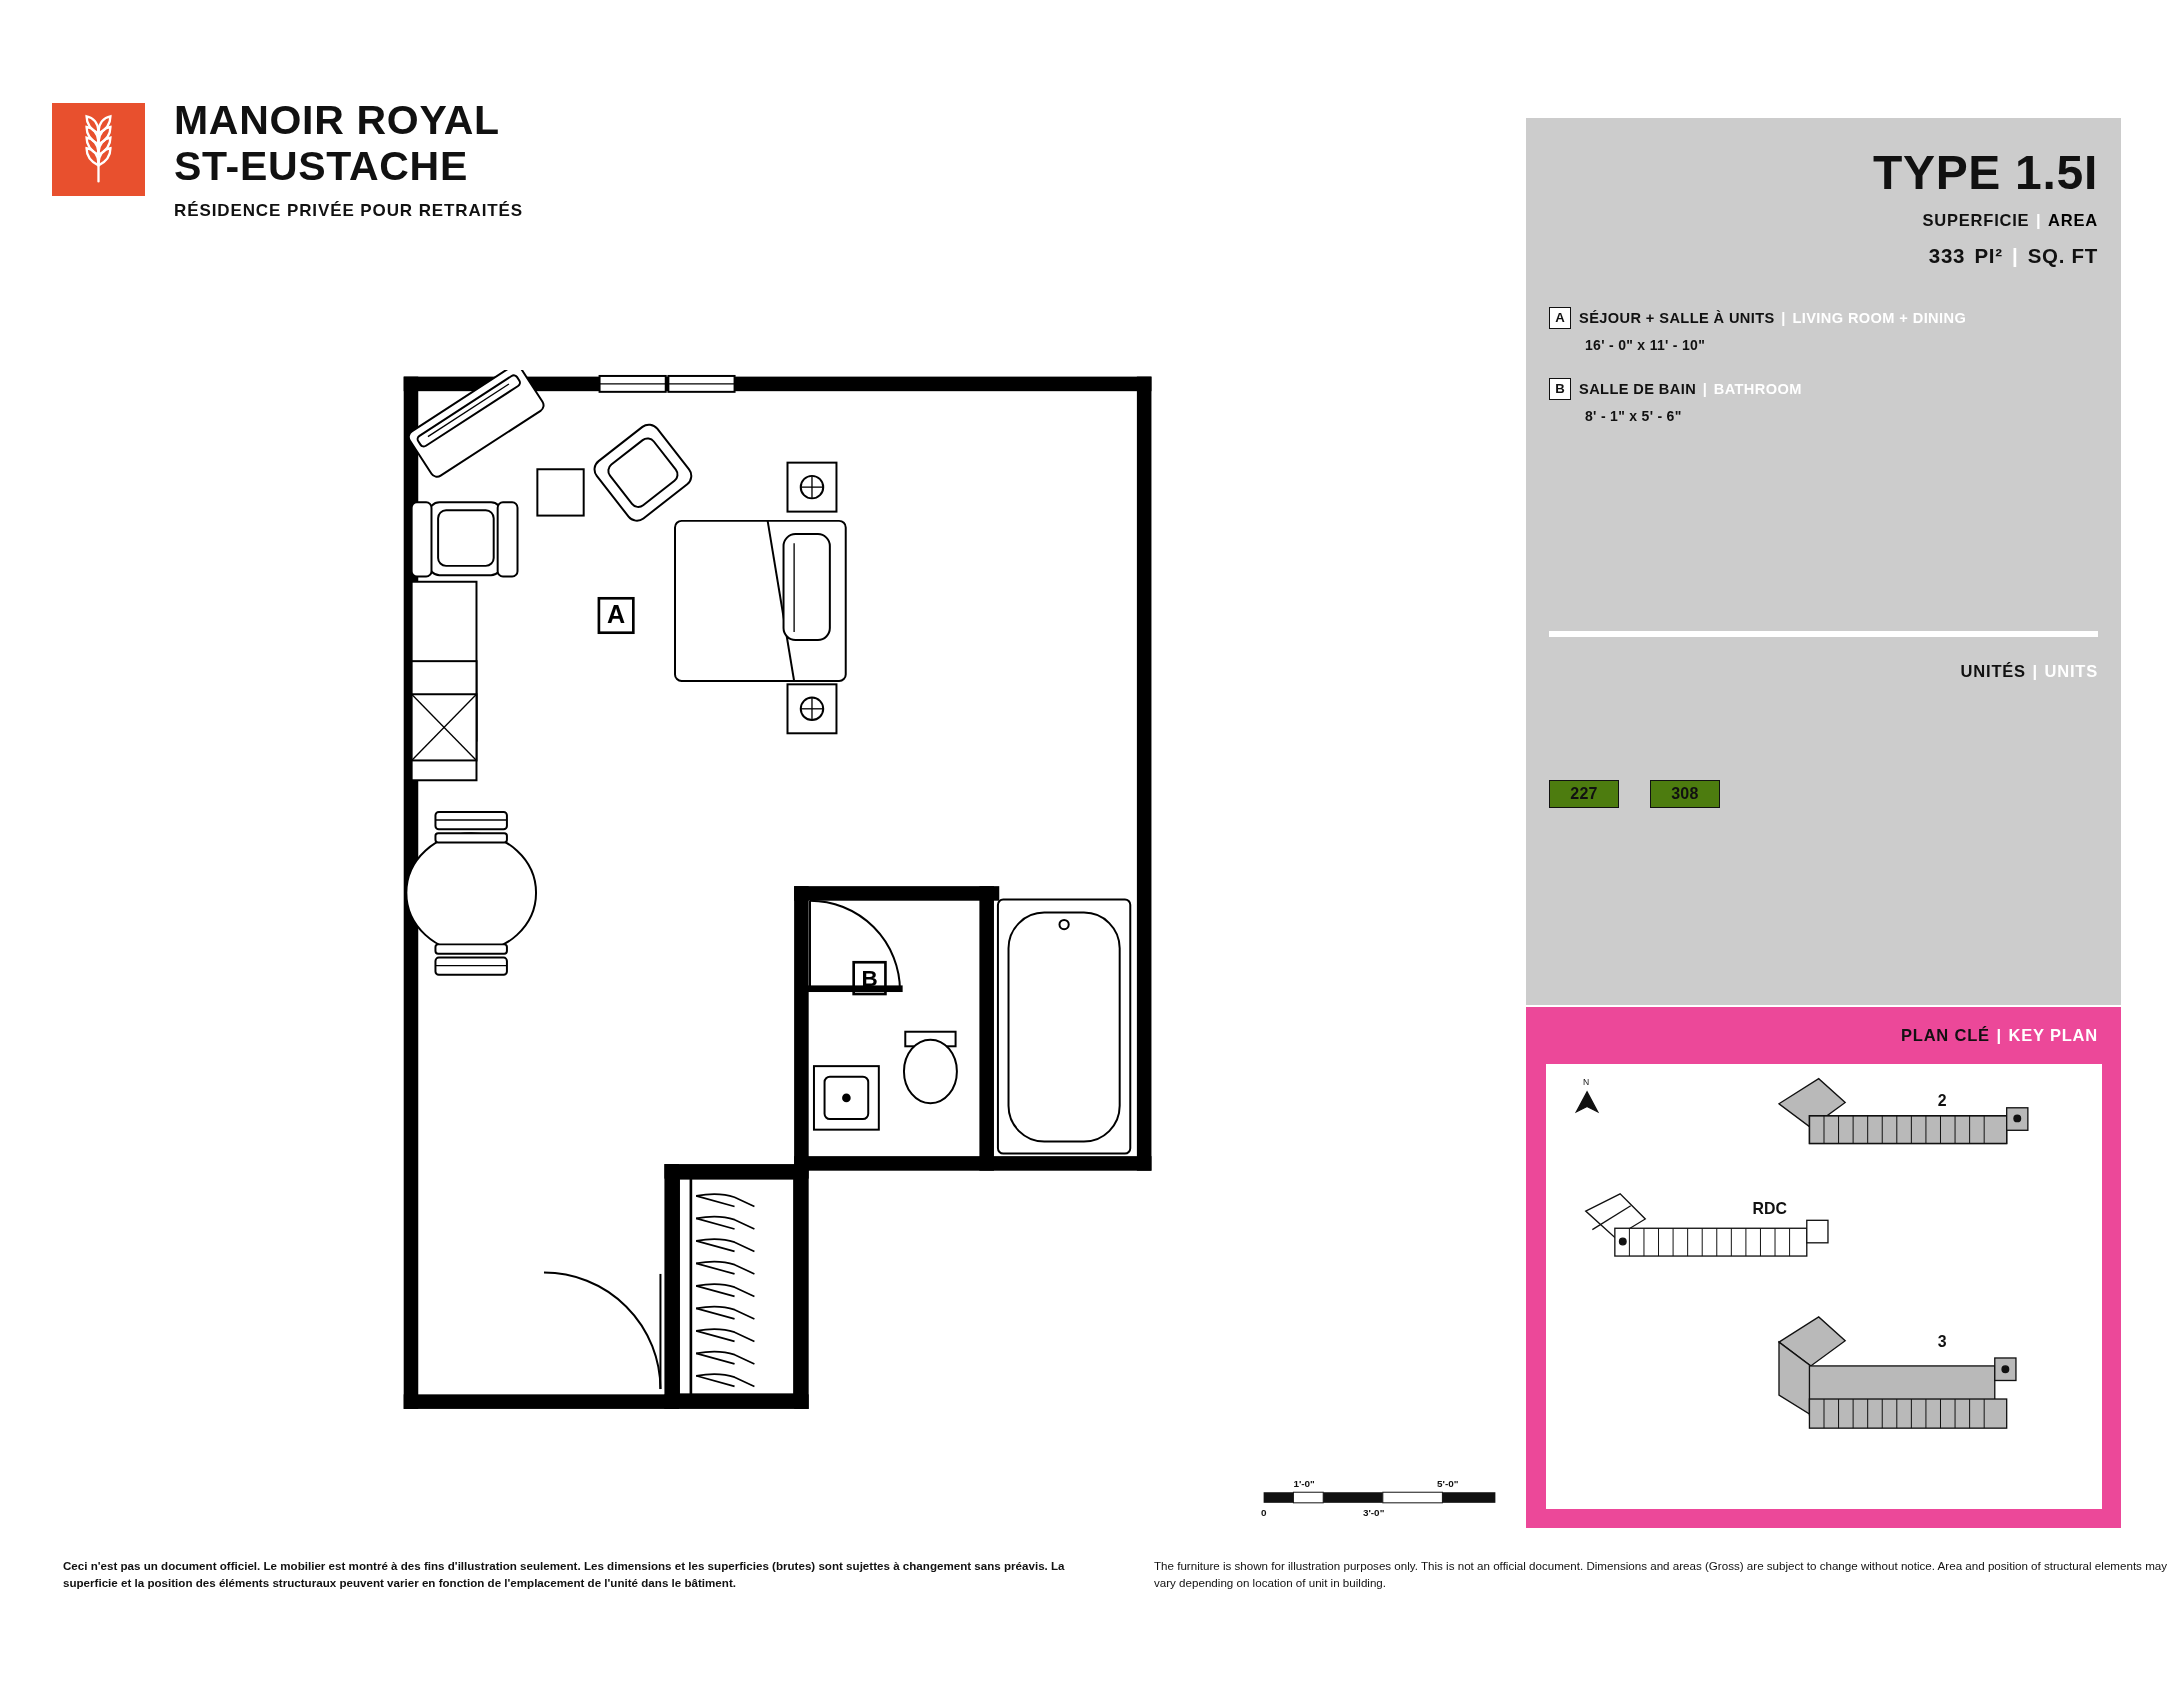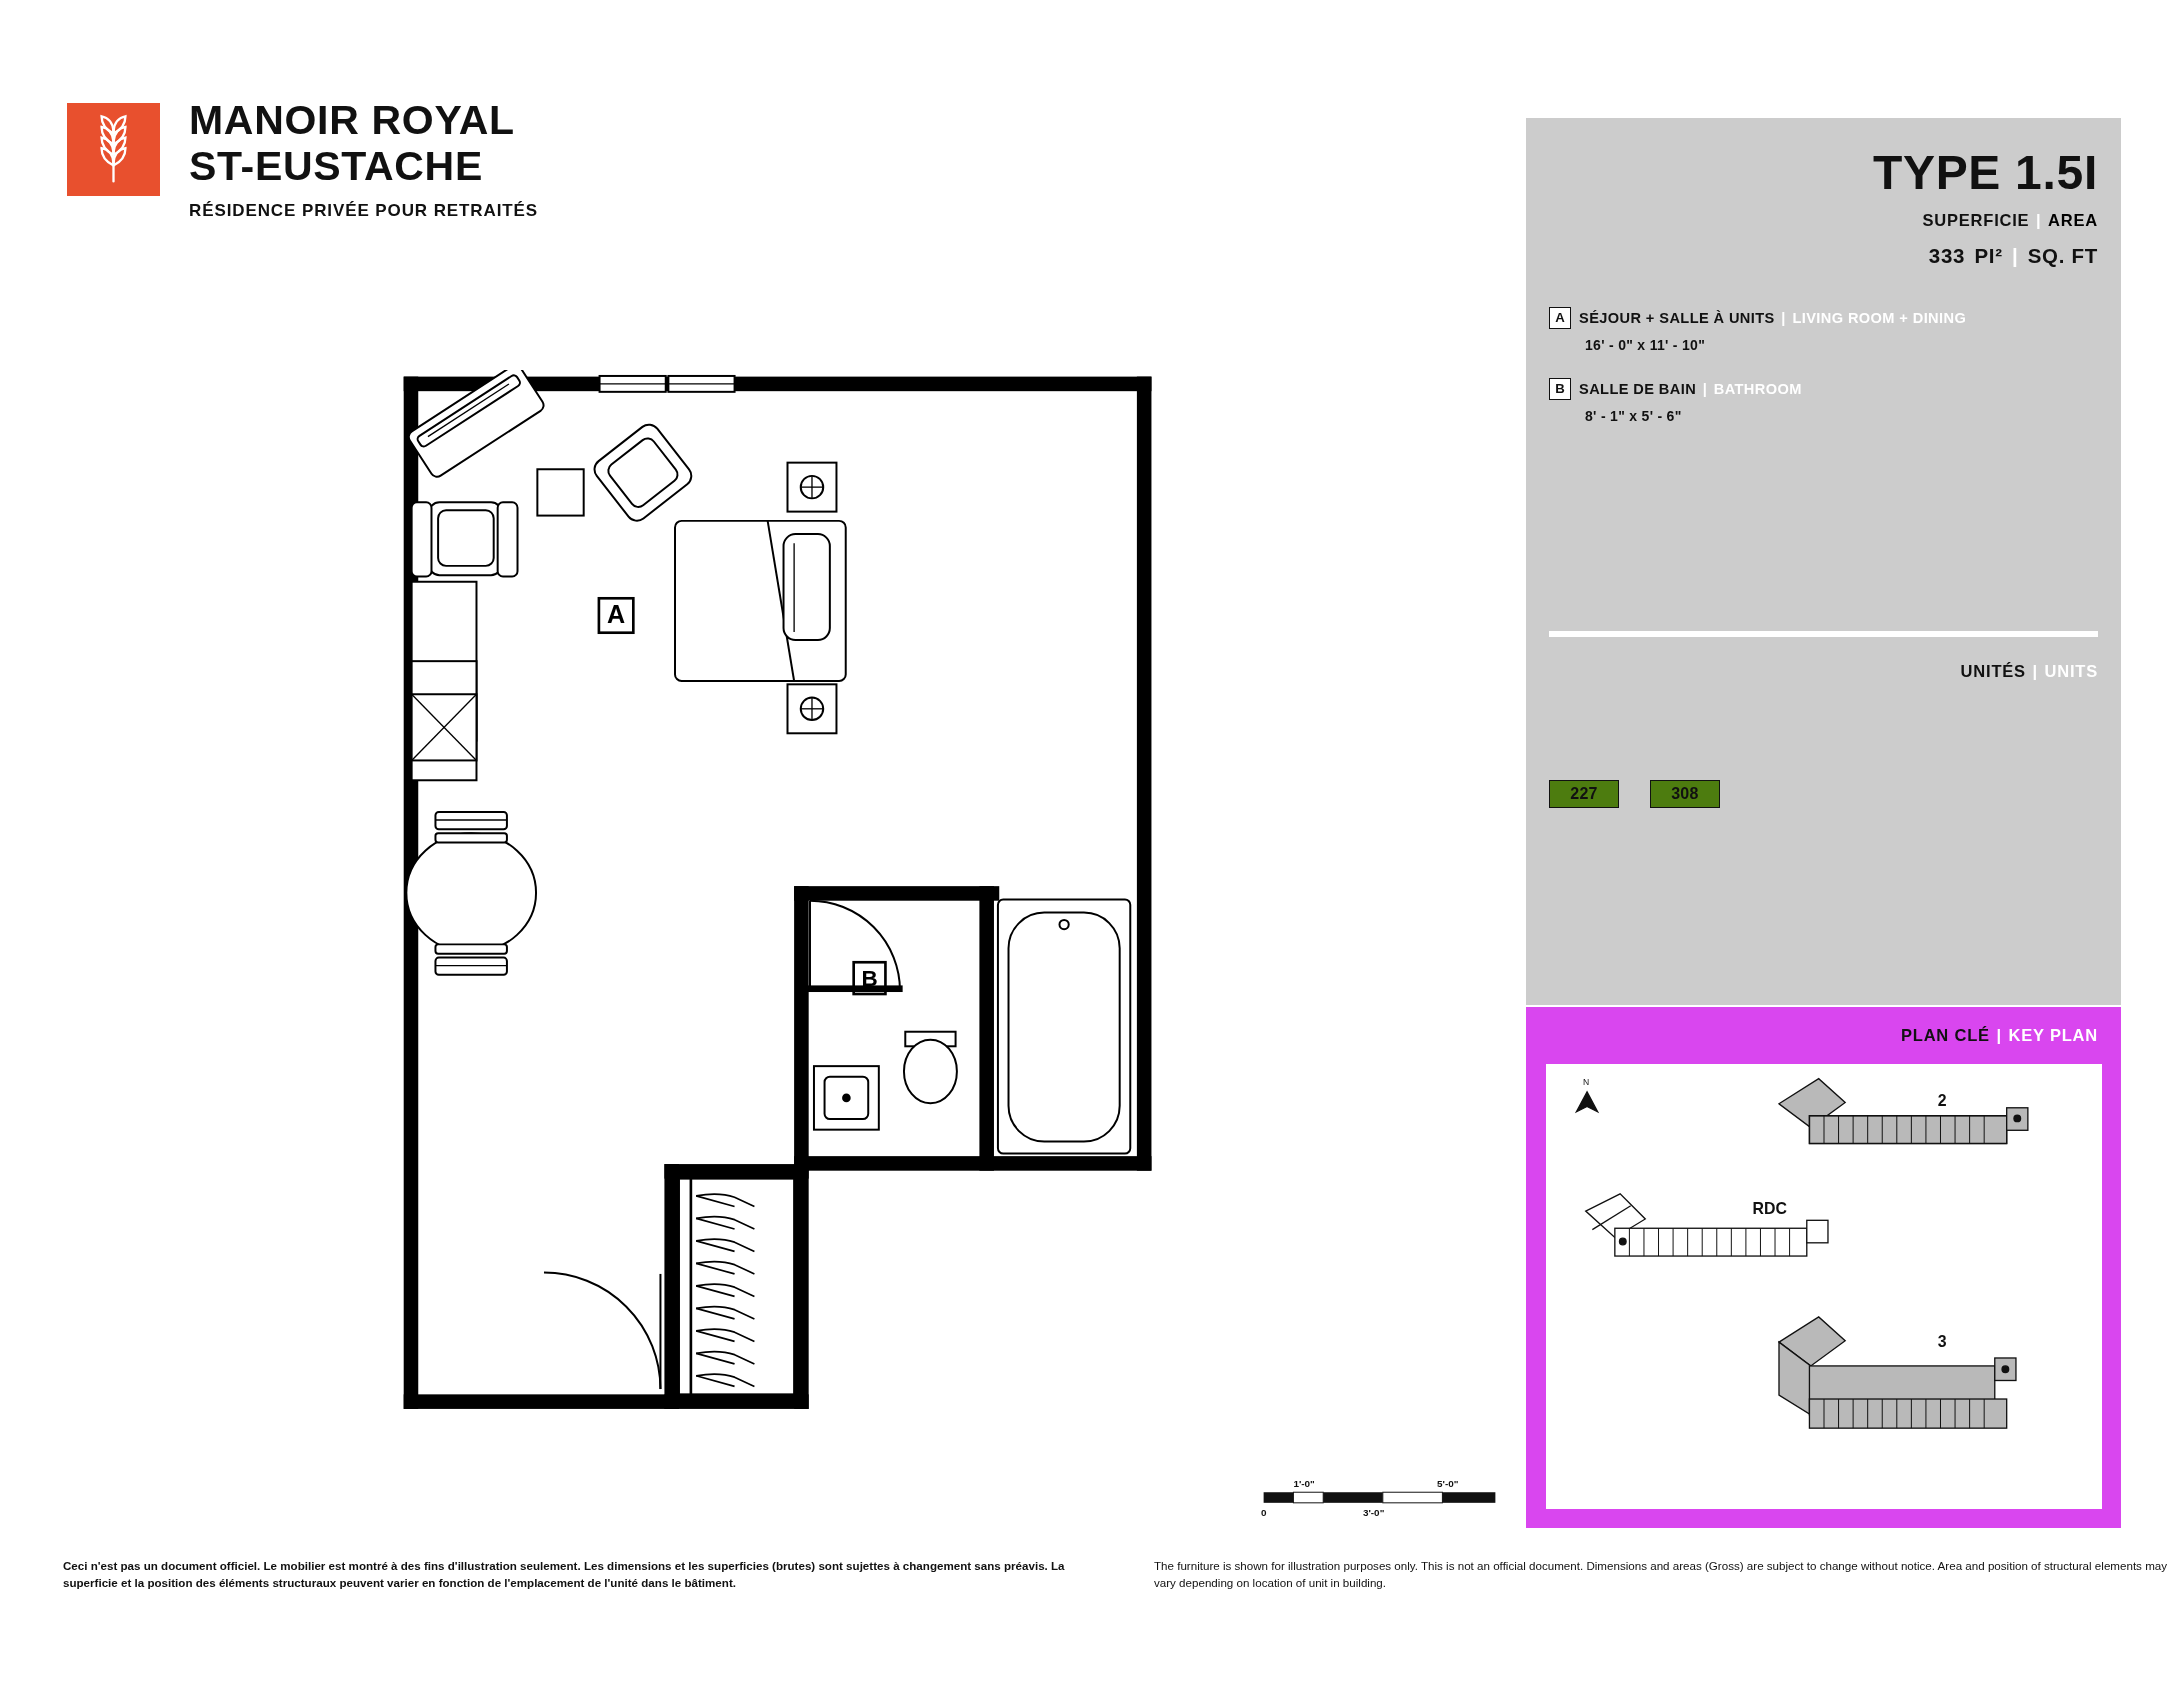--- a/index.html
+++ b/index.html
@@ -12,21 +12,21 @@
     height: 1687px;
     position: relative;
     font-family: "Liberation Sans", sans-serif;
     color: #111111;
     overflow: hidden;
   }
 
   
   #logo-block {
     position: absolute;
-    left: 67px;
+    left: 52px;
     top: 103px;
     width: 529px;
     height: 165px;
   }
   #logo-mark {
     position: absolute;
     left: 0;
     top: 0;
     width: 93px;
     height: 93px;
@@ -171,21 +171,21 @@
     letter-spacing: 0.3px;
   }
 
   
   #keyplan-panel {
     position: absolute;
     left: 1526px;
     top: 1007px;
     width: 595px;
     height: 521px;
-    background: #d946ef;
+    background: #ec4899;
   }
   #keyplan-title {
     position: absolute;
     right: 23px;
     top: 18.5px;
     font-size: 16.5px;
     font-weight: bold;
     letter-spacing: 0.8px;
     white-space: nowrap;
   }

